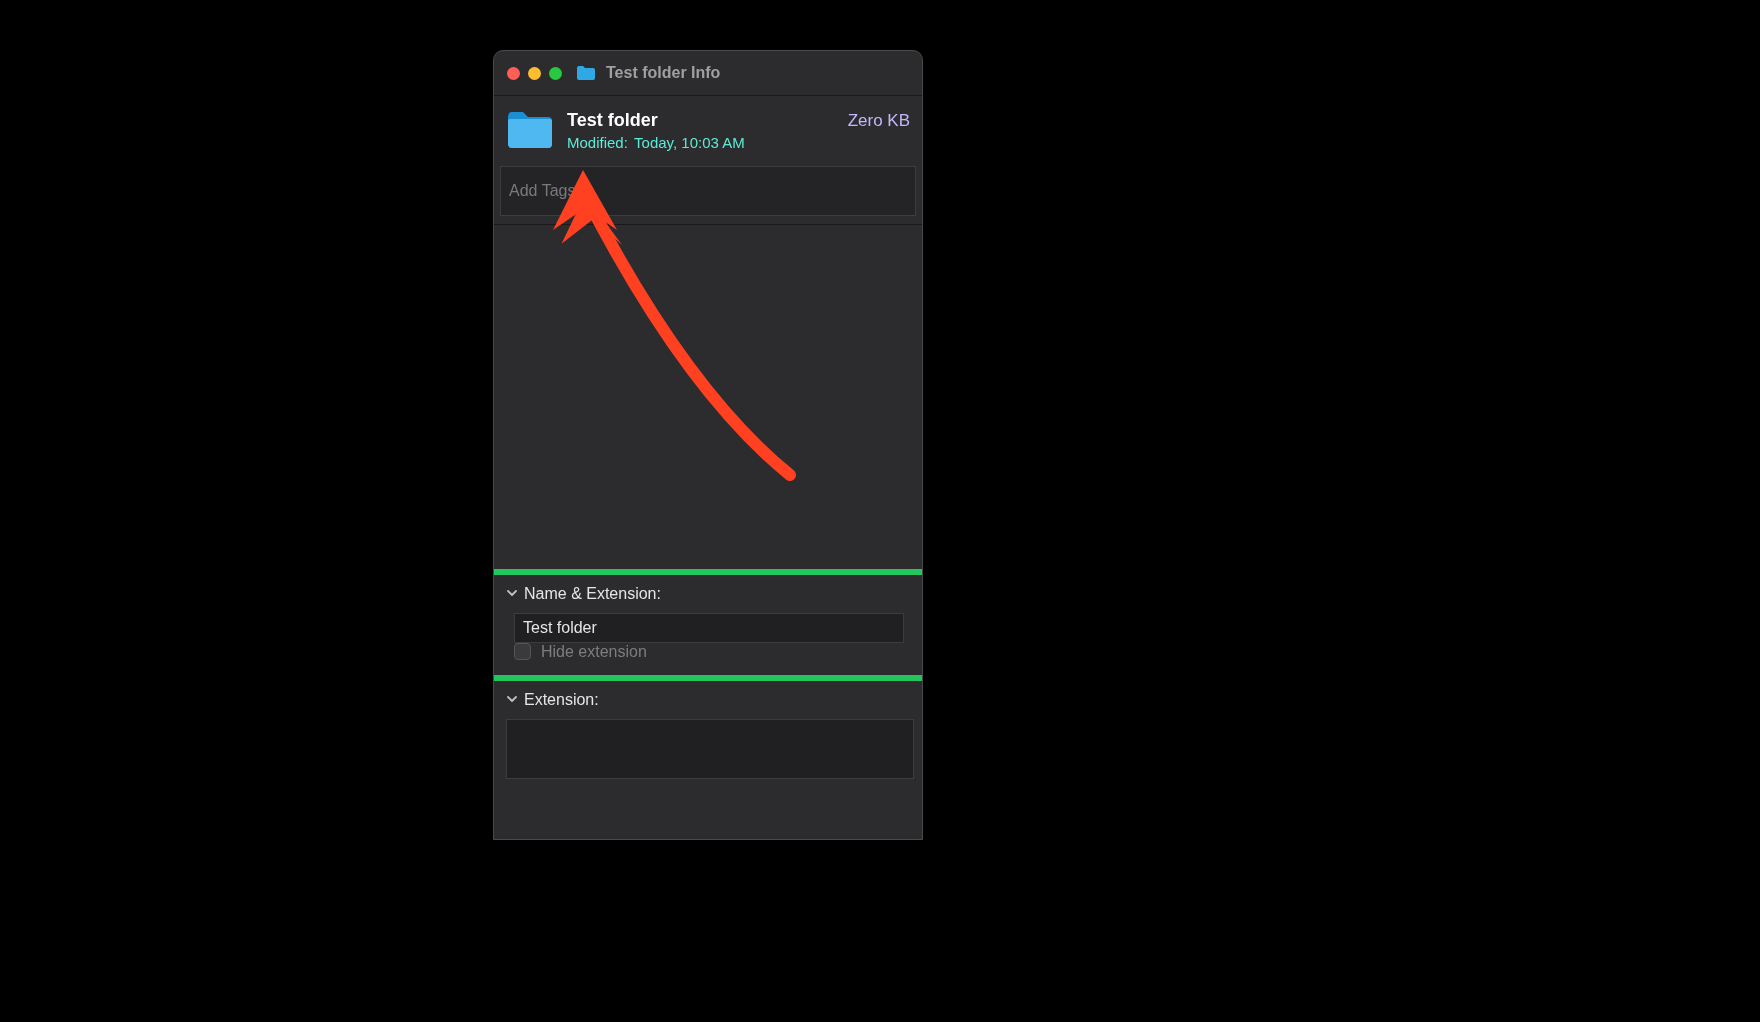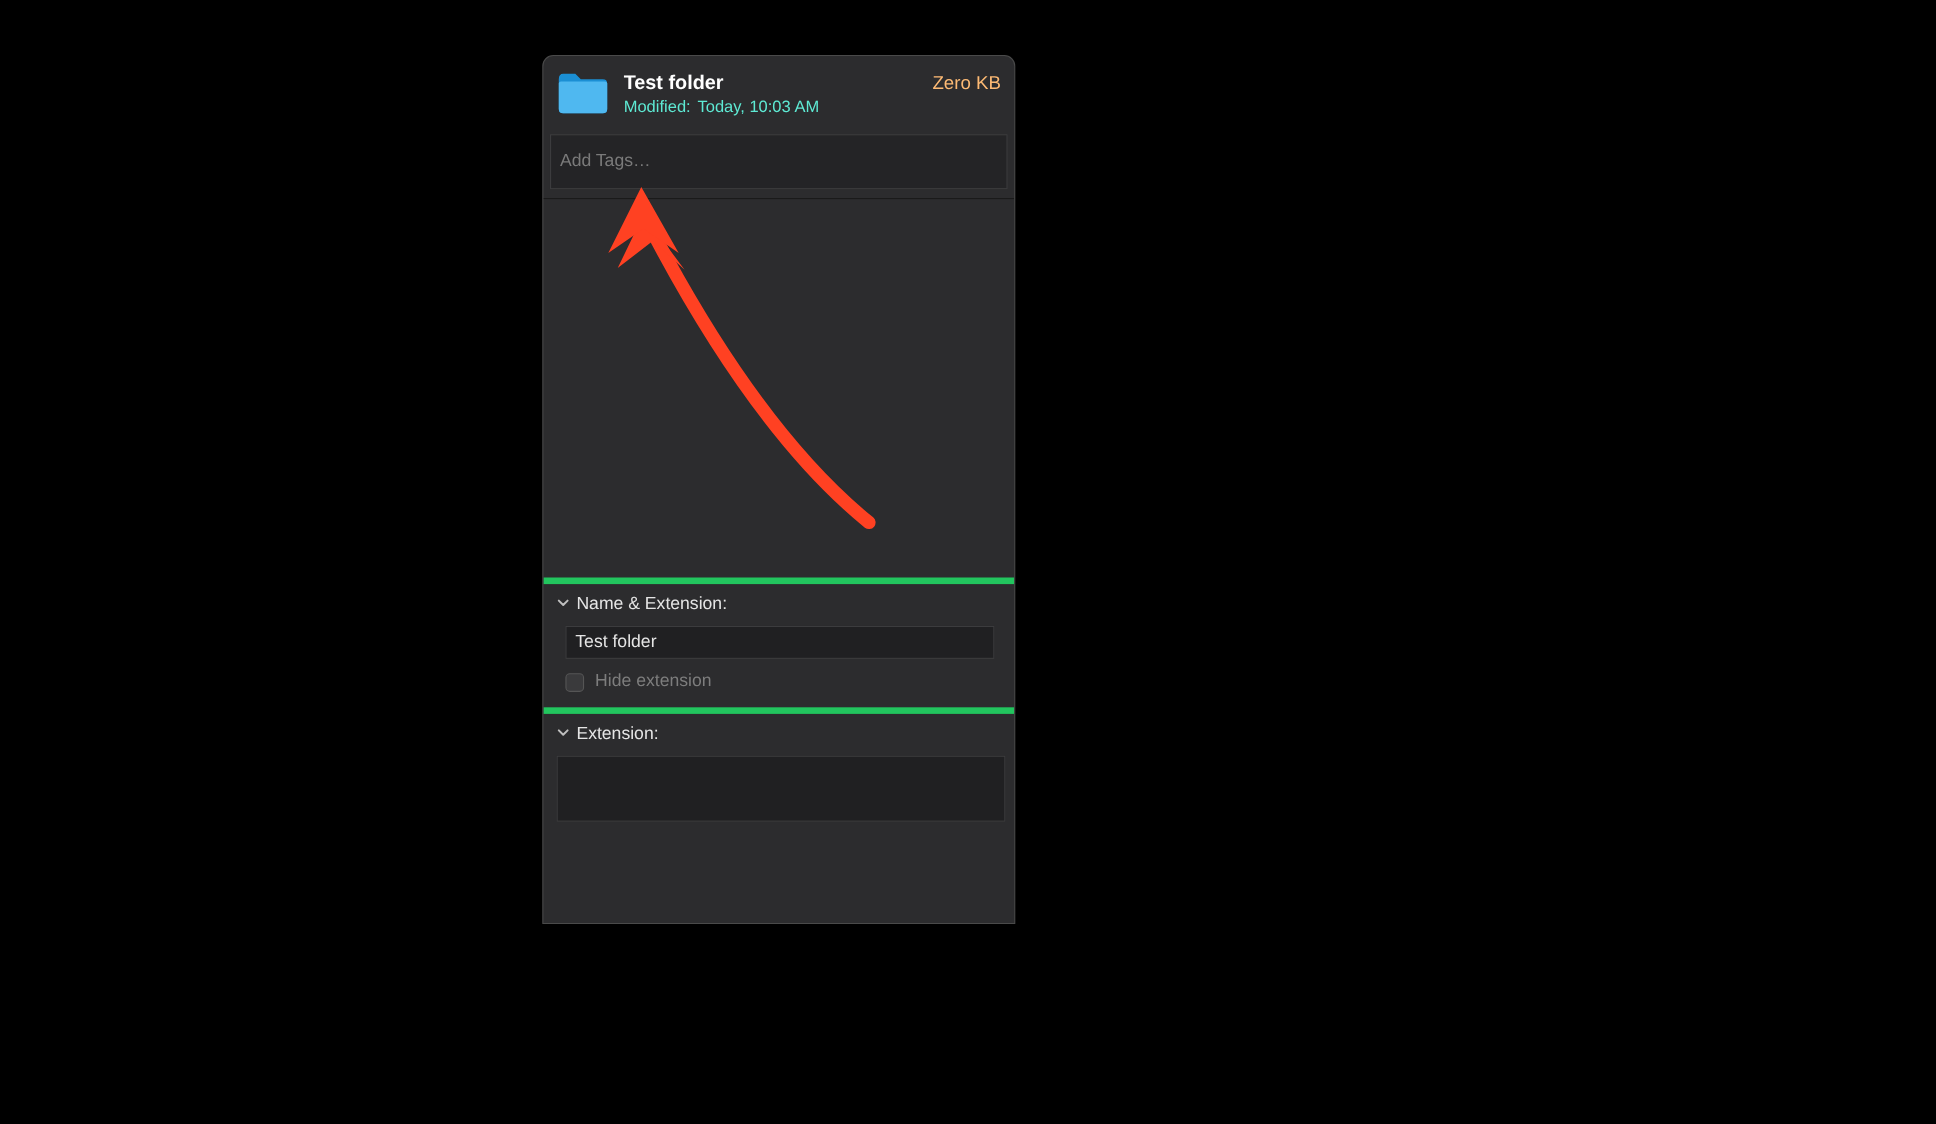--- a/index.html
+++ b/index.html
@@ -36,21 +36,21 @@
   .header-row {
     display: flex;
     padding: 14px 12px 12px 12px;
     gap: 13px;
     align-items: flex-start;
   }
   .folder-big-icon { flex-shrink: 0; }
   .header-text { flex: 1; }
   .header-top { display: flex; justify-content: space-between; align-items: baseline; }
   .item-name { color: #ffffff; font-size: 18px; font-weight: 700; }
-  .item-size { color: #fdba74; font-size: 17px; font-weight: 400; }
+  .item-size { color: #c4b5fd; font-size: 17px; font-weight: 400; }
   .mod-row { color: #5eead4; font-size: 15px; margin-top: 3px; }
   .mod-label { }
   .mod-value { margin-left: 2px; }
   
   .tags-wrap { padding: 0 6px 8px 6px; }
   .tags-input {
     width: 100%;
     height: 50px;
     background: #242426;
     border: 1px solid #3c3c3e;
@@ -77,21 +77,21 @@
     height: 30px;
     background: #202022;
     border: 1px solid #3c3c3e;
     color: #e5e5e5;
     font-size: 16px;
     padding: 4px 8px;
     margin-left: 8px;
     outline: none;
   }
   
-  .hide-ext-row { display: flex; align-items: flex-end; gap: 10px; margin-top: 12px; margin-left: 8px; }
+  .hide-ext-row { display: flex; align-items: flex-start; gap: 10px; margin-left: 8px; }
   .checkbox {
     width: 17px; height: 17px;
     background: #3a3a3c;
     border: 1px solid #555;
     border-radius: 4px;
   }
   .hide-ext-label { color: #7d7d7d; font-size: 16px; }
   
   .comments-input {
     width: 408px;
@@ -111,20 +111,33 @@
     left: 535px;
     top: 160px;
     pointer-events: none;
   }
 </style>
 </head>
 <body>
 
 <div class="window">
 
+  <div class="titlebar">
+    <div class="traffic-lights">
+      <div class="tl tl-close"></div>
+      <div class="tl tl-min"></div>
+      <div class="tl tl-max"></div>
+    </div>
+    <span class="title-folder-icon">
+      <svg width="20" height="16" viewBox="0 0 20 16">
+        <path d="M1 3 Q1 1 3 1 L7 1 L9 3 L17 3 Q19 3 19 5 L19 13 Q19 15 17 15 L3 15 Q1 15 1 13 Z" fill="#2fa8e6"></path>
+      </svg>
+    </span>
+    <span class="window-title">Test folder Info</span>
+  </div>
 
   <div class="header-row">
     <span class="folder-big-icon">
       <svg width="48" height="40" viewBox="0 0 48 40">
         <path d="M2 7 Q2 2 6 2 L17 2 L22 7 L42 7 Q46 7 46 11 L46 34 Q46 38 42 38 L6 38 Q2 38 2 34 Z" fill="#1b8fd4"></path>
         <path d="M2 11 Q2 9 4 9 L44 9 Q46 9 46 11 L46 34 Q46 38 42 38 L6 38 Q2 38 2 34 Z" fill="#4fb8f0"></path>
       </svg>
     </span>
     <div class="header-text">
       <div class="header-top">

